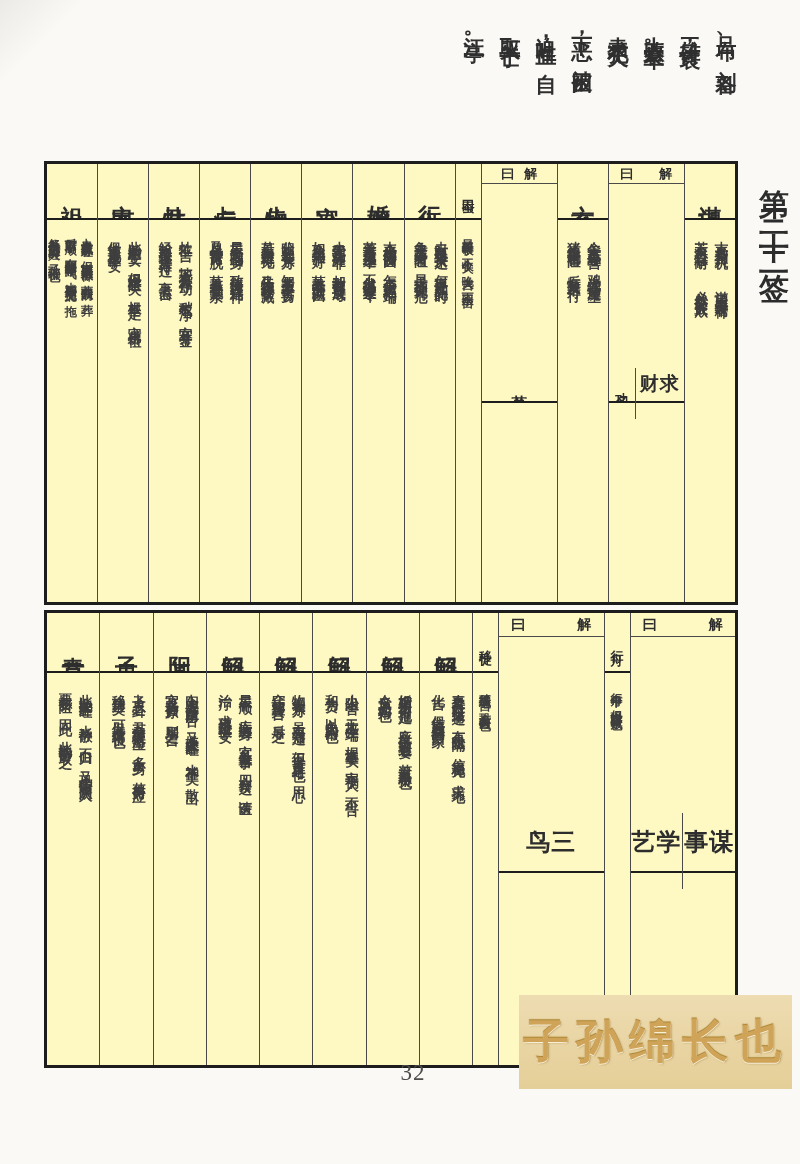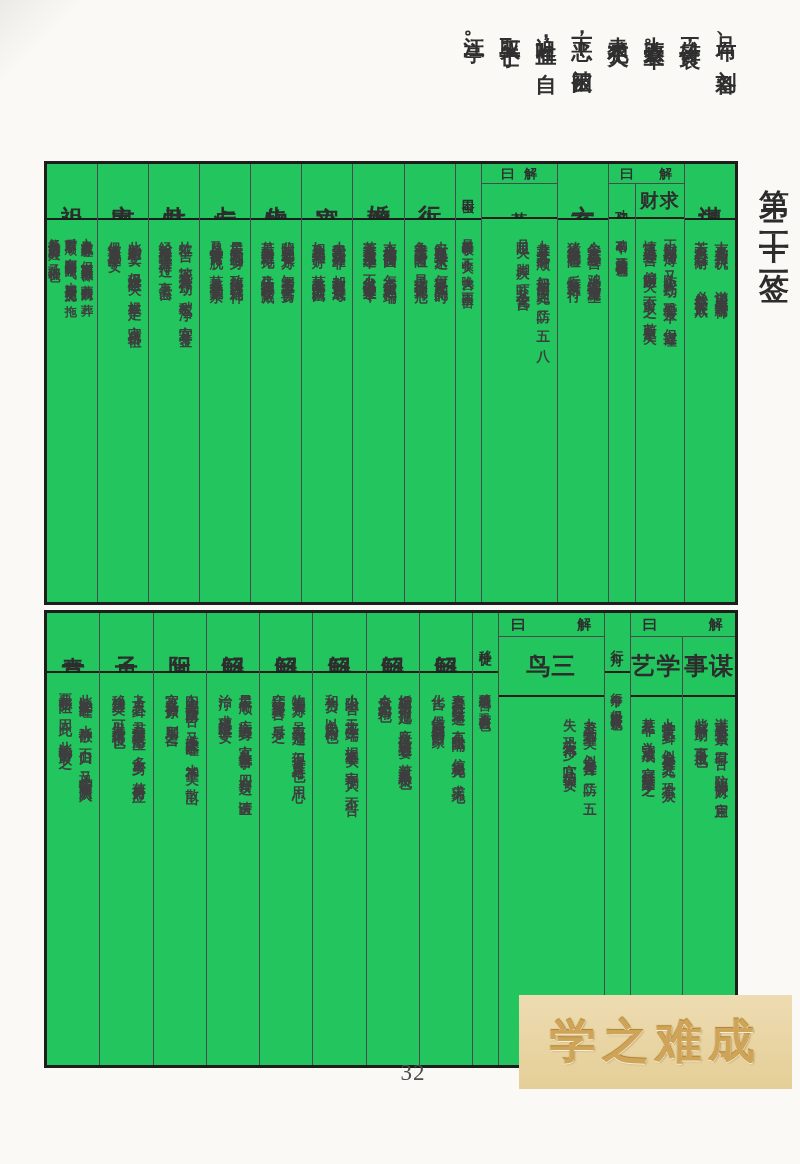--- a/index.html
+++ b/index.html
@@ -22,21 +22,21 @@
   
   .sign-title {
     position:absolute; top:166px; right:6px;
     writing-mode:vertical-rl; text-orientation:upright;
     font-size:30px; font-weight:600; letter-spacing:21px; color:#2c2c2c;
   }
 
   
   .sheet {
     position:absolute; left:44px; width:694px;
-    border:3px solid #1d1d1d; background:#22c55e;
+    border:3px solid #1d1d1d; background:#fef9c3;
     display:flex; box-sizing:border-box;
   }
   #t1 { top:161px; height:444px; }
   #t2 { top:610px; height:458px; }
 
   .sheet > .col { border-left:1px solid #4a4a4a; }
   .sheet > .col:first-child { border-left:none; }
   .col { flex:1 1 0; display:flex; flex-direction:column; min-width:0; box-sizing:border-box; }
   .col.narrow { flex:0 0 26px; }
   .col.g1 { flex:1 1 26px; }
@@ -52,21 +52,21 @@
 
   .strip { flex:none; border-bottom:1px solid #4a4a4a;
            display:flex; align-items:center; justify-content:center;
            font-weight:bold; color:#2d2d2d; overflow:hidden; }
   #t1 .strip { height:19px; font-size:13px; }
   #t2 .strip { height:23px; font-size:14px; }
   .sp1 { letter-spacing:10px; margin-right:-10px; }
   .sp2 { letter-spacing:26px; margin-right:-26px; }
   .sp3 { letter-spacing:52px; margin-right:-52px; }
 
-  .gbody { flex:1; display:flex; min-height:0; }
+  .gbody { flex:1; display:flex; min-height:0;align-items:center; }
   .subcol { flex:1 1 0; display:flex; flex-direction:column; min-width:0; }
   .subcol.narrow { flex:0 0 26px; }
   .subcol + .subcol { border-left:1px solid #4a4a4a; }
   .gbody .hd { height:33px; border-bottom:2px solid #1d1d1d; }
 
   .bd { flex:1; writing-mode:vertical-rl; text-orientation:upright;
         padding:10px 4px 6px; font-size:13.5px; font-weight:600;
         letter-spacing:2.5px; color:#3e3e3e; overflow:hidden; }
   .bd .ln { line-height:1.5; }
   .bd.small { font-size:12px; letter-spacing:1.2px; }
@@ -398,16 +398,16 @@
             <div class="ln">些财帛帮助　事可成也</div>
           </div>
         </div>
       </div>
     </div>
   </div>
 
   <div class="pagenum">32</div>
 
   <div class="wm">
-    <span>学之难成</span>
+    <span>子孙绵长也</span>
   </div>
 
 </div>
 
 </body></html>

